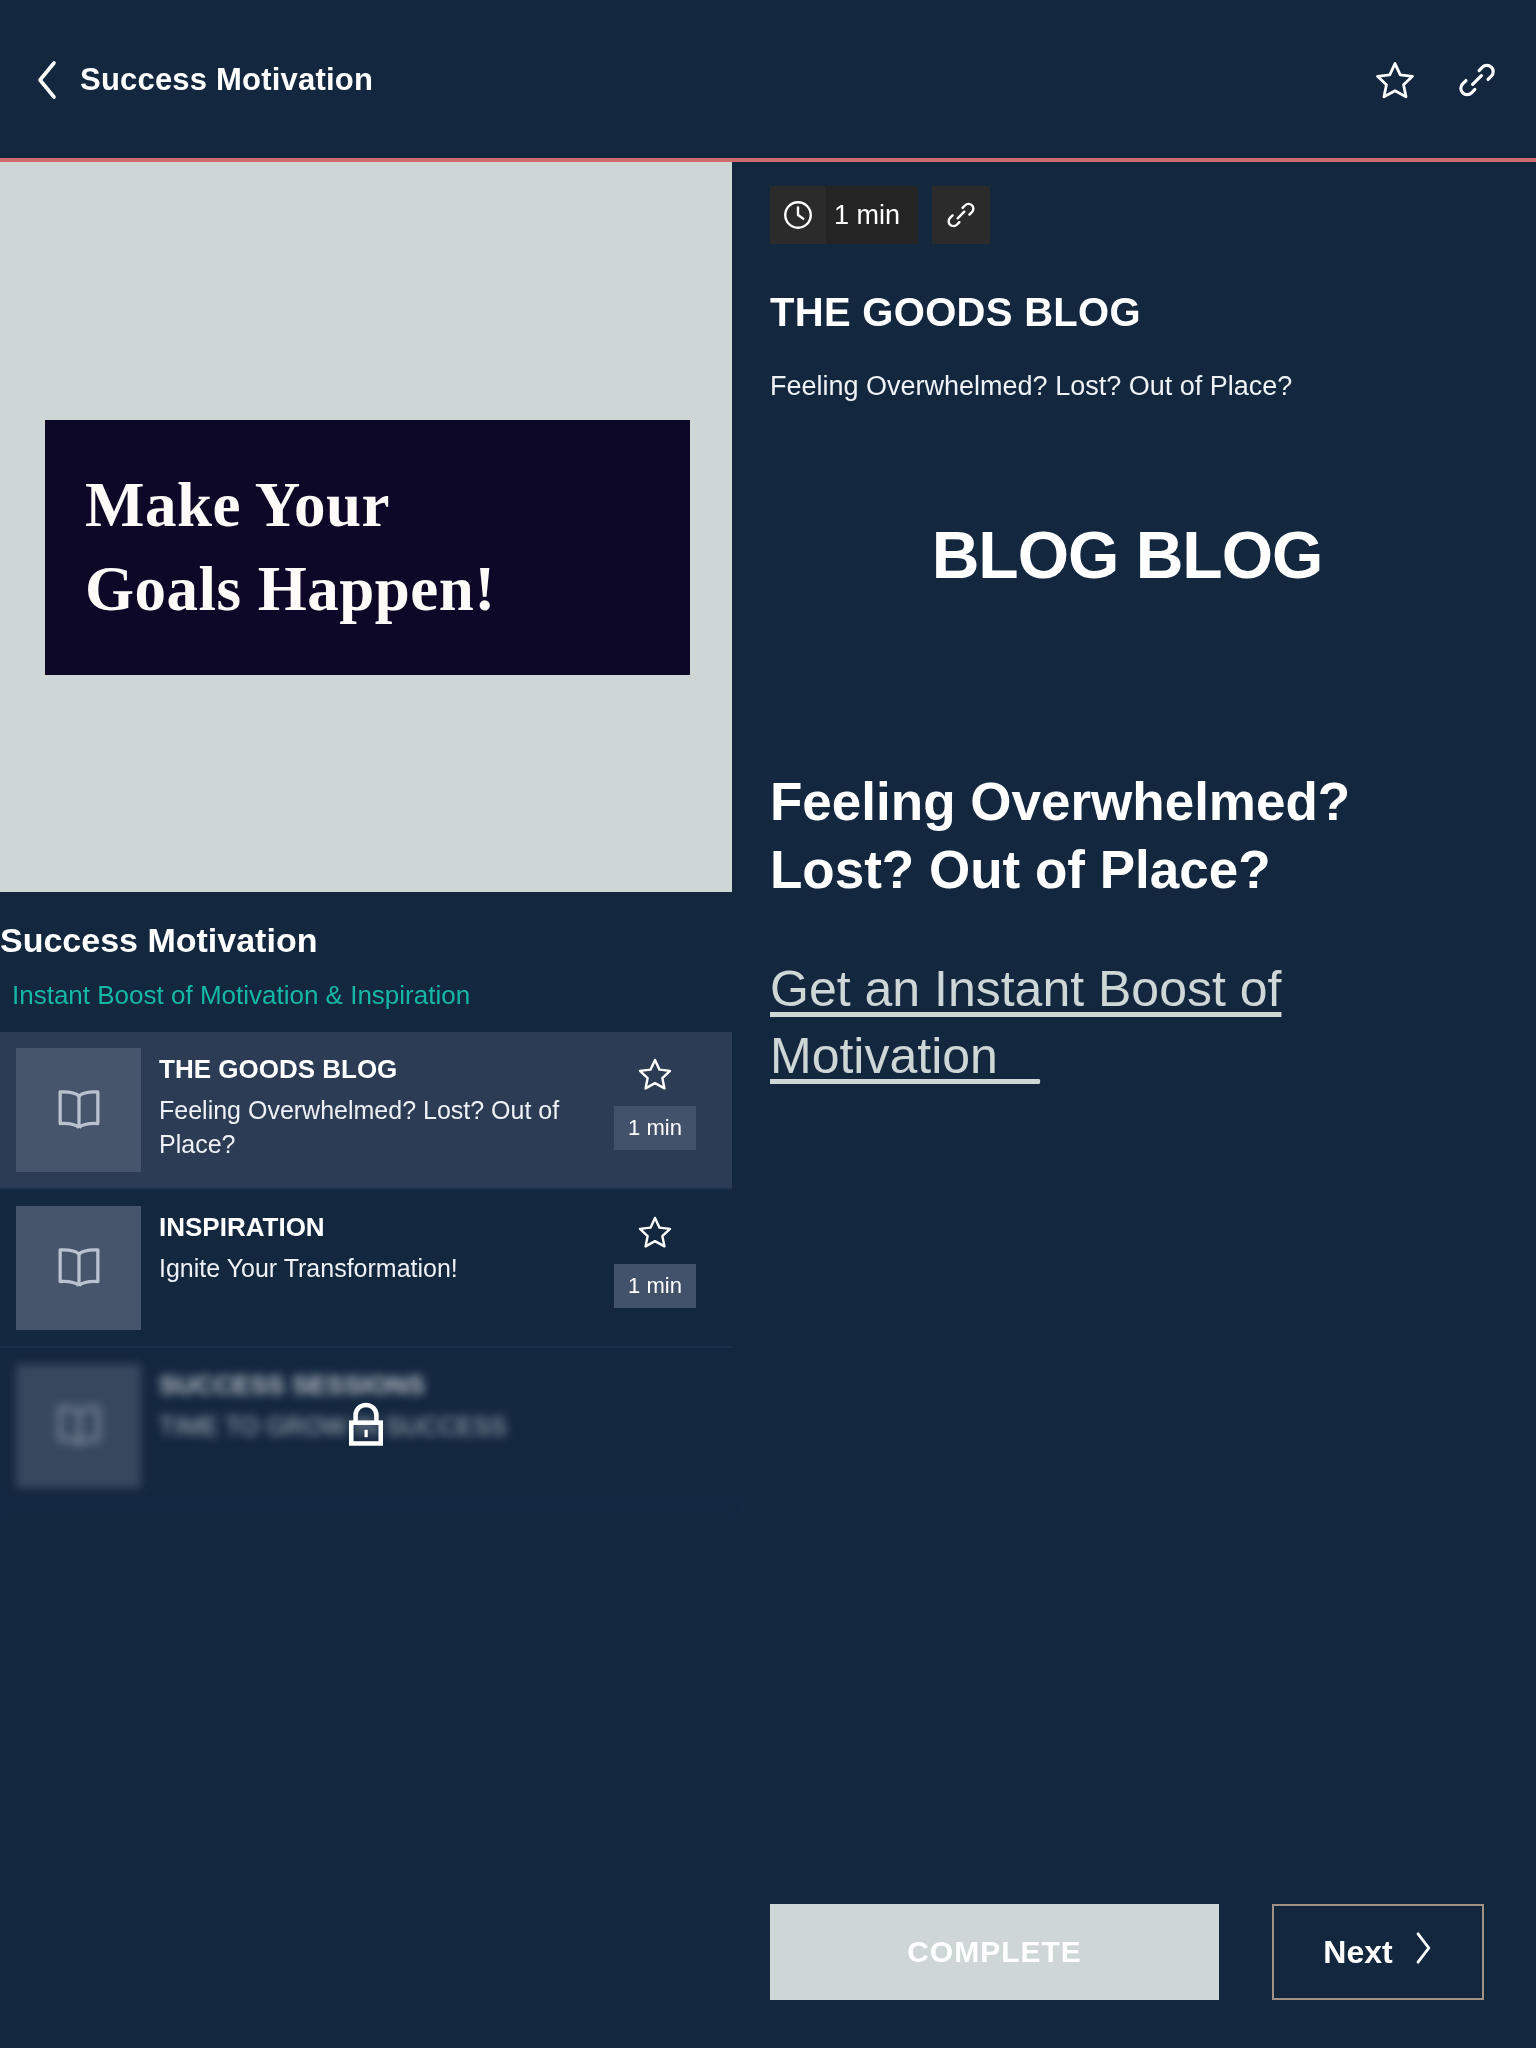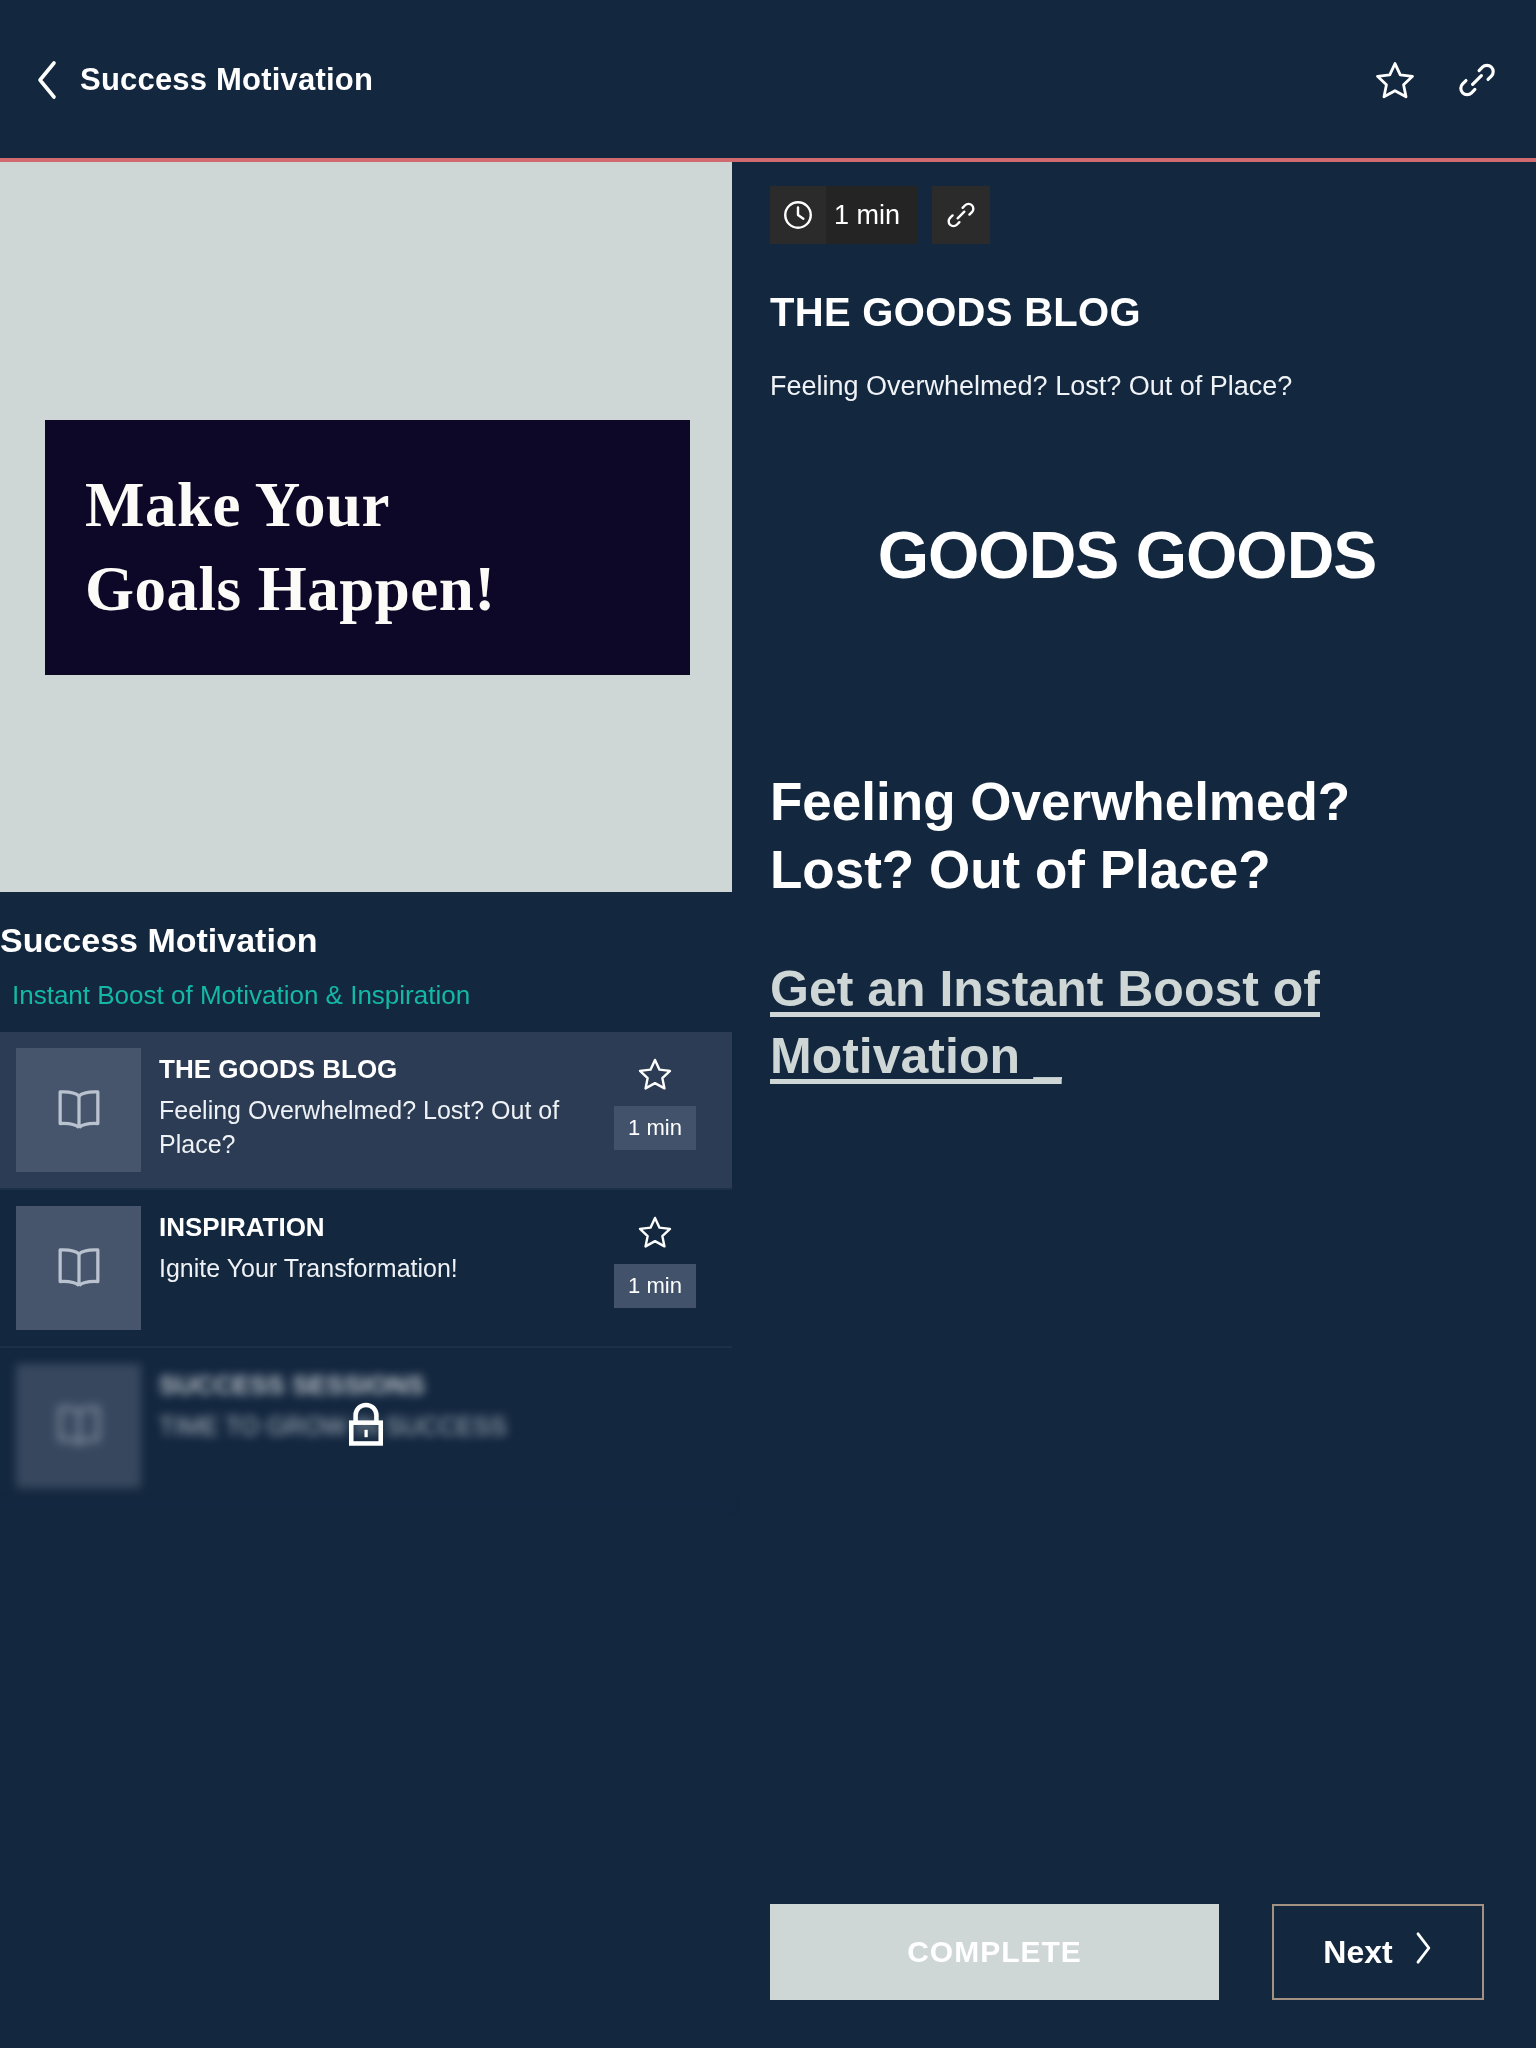--- a/index.html
+++ b/index.html
@@ -311,21 +311,21 @@
     font-size: 53px;
     font-weight: bold;
     line-height: 1.28;
     color: #ffffff;
     max-width: 690px;
   }
   .body-link {
     display: inline-block;
     margin-top: 52px;
     font-size: 50px;
-    font-weight: bold;
+    font-weight: normal;
     line-height: 1.34;
     color: #ced6d6;
     text-decoration: underline;
     text-underline-offset: 6px;
     max-width: 690px;
     cursor: pointer;
   }
 
   
   .footer-actions {
@@ -507,21 +507,21 @@
               <path d="M9.5 14.5 L14.5 9.5" stroke="#ffffff" stroke-width="1.8" stroke-linecap="round"></path>
               <path d="M13.2 6.6 L15.1 4.7 a3.6 3.6 0 0 1 5.1 5.1 L18.3 11.7" stroke="#ffffff" stroke-width="1.8" stroke-linecap="round"></path>
               <path d="M10.8 17.4 L8.9 19.3 a3.6 3.6 0 0 1 -5.1 -5.1 L5.7 12.3" stroke="#ffffff" stroke-width="1.8" stroke-linecap="round"></path>
             </svg>
           </div>
         </div>
 
         <h2 class="article-kicker">THE GOODS BLOG</h2>
         <p class="article-sub">Feeling Overwhelmed? Lost? Out of Place?</p>
 
-        <div class="brand-logo">GOODS GOODS</div>
+        <div class="brand-logo">BLOG BLOG</div>
 
         <h3 class="body-heading">Feeling Overwhelmed? Lost? Out of Place?</h3>
 
         <a class="body-link" href="#">Get an Instant Boost of Motivation _</a>
 
         <div class="footer-actions">
           <button class="btn-complete">COMPLETE</button>
           <button class="btn-next">
             <span>Next</span>
             <span>

